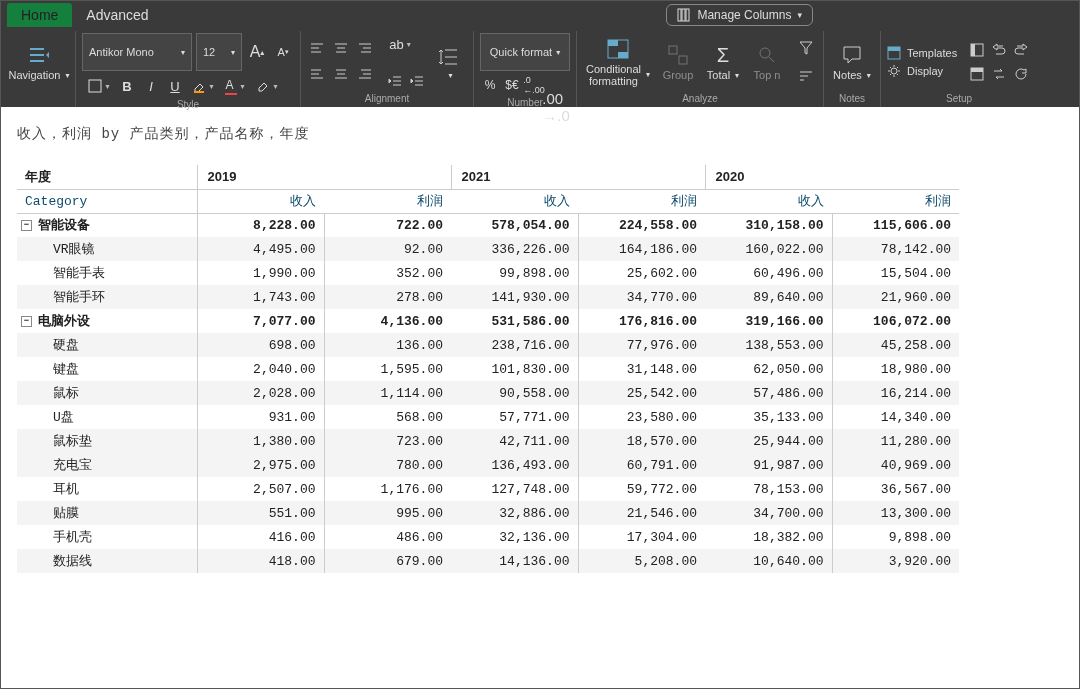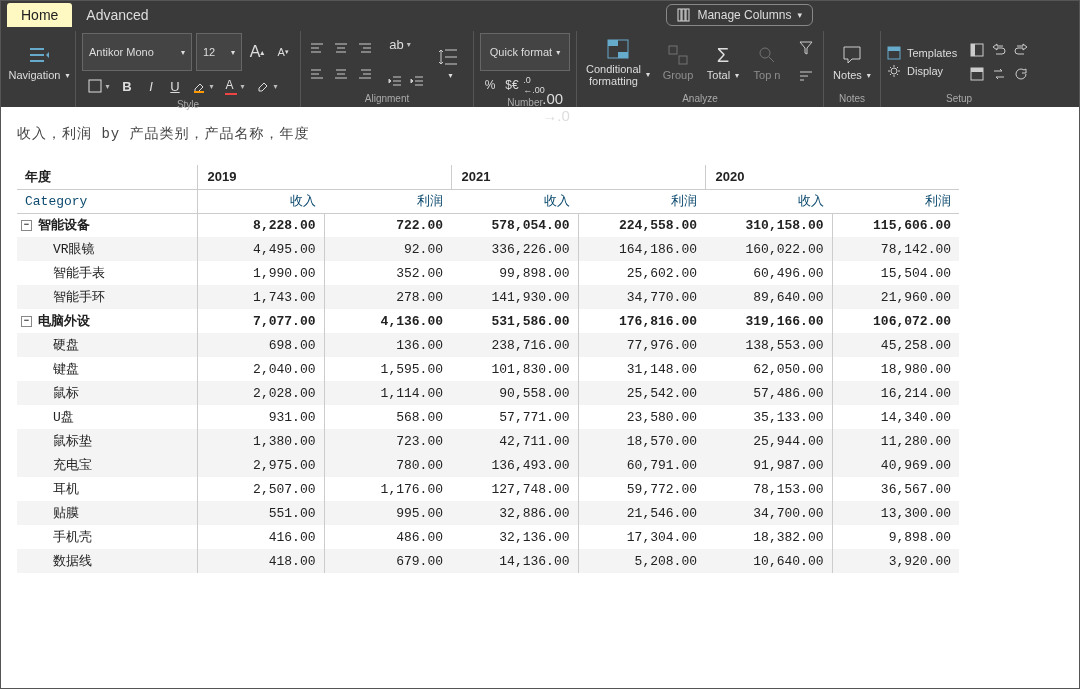--- a/index.html
+++ b/index.html
@@ -1,20 +1,20 @@
 <!DOCTYPE html>
 <html><head>
 <meta charset="utf-8">
 <style>
   * { box-sizing: border-box; margin: 0; padding: 0; }
   body { font-family: "Segoe UI", Arial, sans-serif; font-size: 12px; color: #222; background: #fff; width: 1080px; height: 689px; overflow: hidden; border: 1px solid #555; }
   .ribbon { background: #3a3a3a; color: #ddd; }
   .tabs-row { display: flex; align-items: center; height: 28px; padding: 0 6px; }
   .tab { padding: 4px 14px; font-size: 14px; cursor: pointer; }
-  .tab.active { background: #fef9c3; color: #222; border-radius: 3px 3px 0 0; }
+  .tab.active { background: #15803d; color: #222; border-radius: 3px 3px 0 0; }
   .manage-cols-wrap { margin-left: auto; margin-right: 260px; }
   .manage-cols { display: inline-flex; align-items: center; gap: 6px; padding: 3px 10px; border: 1px solid #888; border-radius: 6px; font-size: 12px; cursor: pointer; }
   .tool-row { display: flex; align-items: stretch; height: 78px; padding: 2px 6px 0 6px; }
   .group { display: flex; flex-direction: column; align-items: center; border-right: 1px solid #555; padding: 2px 6px 0 6px; }
   .group:last-child { border-right: none; }
   .group-body { display: flex; align-items: center; gap: 4px; flex: 1; }
   .group-label { font-size: 10px; color: #aaa; padding: 2px 0 3px 0; }
   .big-btn { display: flex; flex-direction: column; align-items: center; justify-content: center; width: 60px; height: 58px; cursor: pointer; gap: 2px; font-size: 11px; }
   .big-btn .icon { width: 24px; height: 24px; display: flex; align-items: center; justify-content: center; }
   .big-btn .caret { font-size: 8px; margin-left: 3px; }

